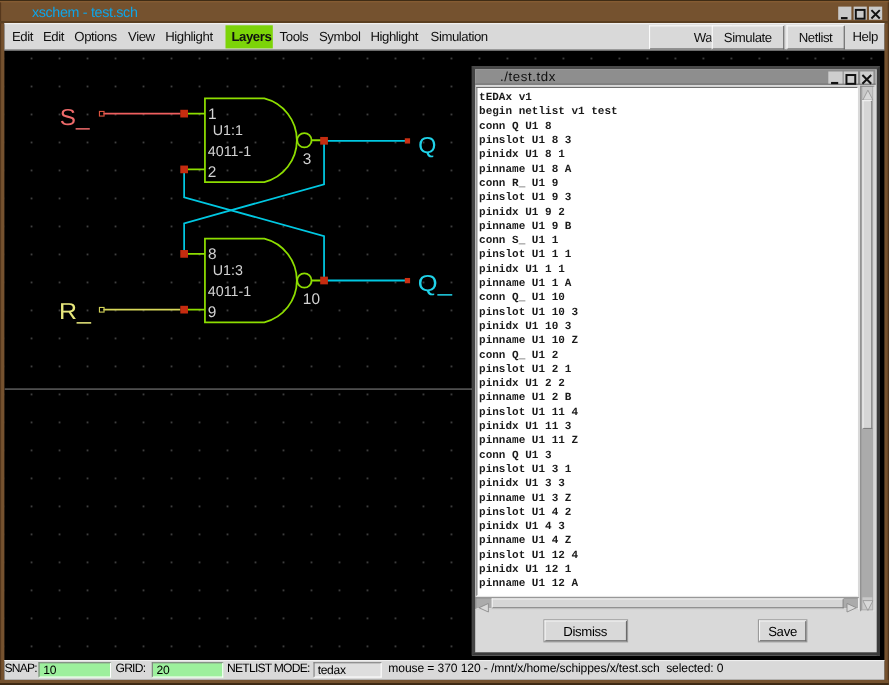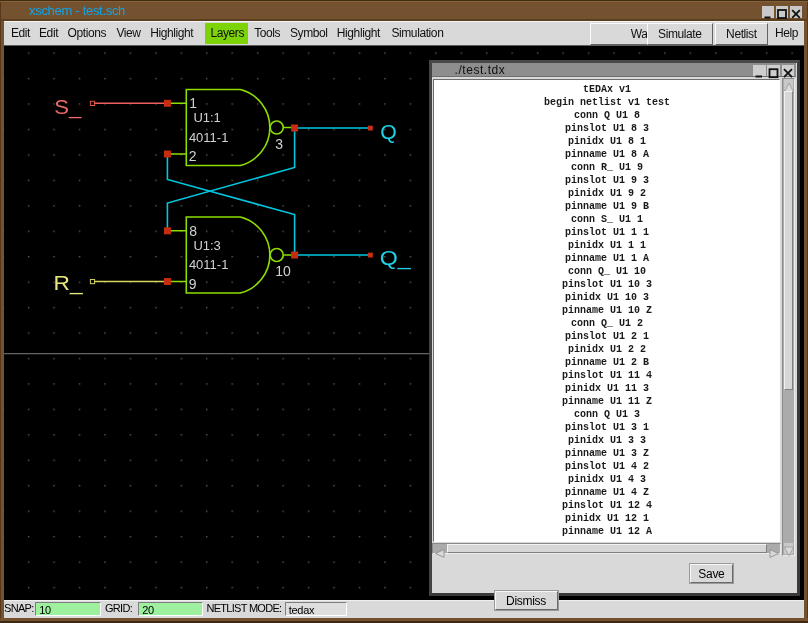--- a/index.html
+++ b/index.html
@@ -21,21 +21,21 @@
 
 #statusbar { left:4px; top:600px; width:800px; height:18px; background:#d9d9d9; border-top:1px solid #efefef; }
 .sl { position:absolute; top:1px; font-size:11px; letter-spacing:-0.7px; color:#000; }
 .entry { position:absolute; top:1px; height:14px; font-size:11px; letter-spacing:-0.3px; color:#000; border-top:1px solid #7e7e7e; border-left:1px solid #7e7e7e; border-bottom:1px solid #ffffff; border-right:1px solid #ffffff; padding:1px 0 0 3px; }
 
 #dialog { left:428.5px; top:59.5px; width:371px; height:536px; background:#d9d9d9; border:3.5px solid #3a3a3a; border-top-color:#4a4a4a; border-left-color:#444444; }
 #dtitle { position:absolute; left:0; top:0; width:364px; height:14px; background:#8e8e8e; border-bottom:1px solid #6f6f6f; }
 #dtitletext { position:absolute; left:23px; top:0.5px; font-size:12px; letter-spacing:0.55px; color:#101010; }
 .dbtn { position:absolute; top:2px; width:13px; height:11px; background:#cecece; }
 #dtext { position:absolute; left:1px; top:16px; width:347px; height:463px; background:#fff; border:1px solid; border-color:#6e6e6e #fdfdfd #fdfdfd #6e6e6e; overflow:hidden; }
-#dtext pre { margin:3px 0 0 2px; font-family:"Liberation Mono",monospace; font-weight:bold; font-size:10px; line-height:13px; color:#1a1a1a; letter-spacing:0;text-align:center; }
+#dtext pre { margin:3px 0 0 2px; font-family:"Liberation Mono",monospace; font-weight:bold; font-size:10px; line-height:13px; color:#1a1a1a; letter-spacing:0; }
 .sbtrough { position:absolute; background:#ababab; border:1px solid; border-color:#8a8a8a #ececec #ececec #8a8a8a; }
 .sbthumb { position:absolute; background:#d6d6d6; border:1px solid; border-color:#f2f2f2 #808080 #808080 #f2f2f2; }
 .sbarrow { position:absolute; }
 .dlgbtn { position:absolute; height:19px; background:#d9d9d9; border:1px solid; border-color:#f6f6f6 #6a6a6a #6a6a6a #f6f6f6; box-shadow:0 0 0 1px #9b9b9b; font-size:12px; letter-spacing:-0.3px; text-align:center; padding-top:2.5px; color:#000; }
 </style>
 </head>
 <body>
 <div id="win">
 
   <svg class="abs" id="canvas" style="left:4px; top:46px;" width="800" height="554" viewBox="0 0 800 554">
@@ -123,38 +123,39 @@
         <path d="M2.2,2.2 L9.8,9.8 M9.8,2.2 L2.2,9.8" stroke="#111" stroke-width="1.8"></path>
       </svg></div>
 
   <div class="abs" id="menubar">
     <div id="layersbox"></div>
     <span class="mi" style="left:6.9px;">Edit</span>
     <span class="mi" style="left:35px;">Edit</span>
     <span class="mi" style="left:63.6px;">Options</span>
     <span class="mi" style="left:112.4px;">View</span>
     <span class="mi" style="left:146.2px;">Highlight</span>
-    <span class="mi" style="left:206.4px;">Layers</span>
+    <span class="mi" style="left:206.4px;font-weight:bold;">Layers</span>
     <span class="mi" style="left:250.2px;text-align:right;">Tools</span>
     <span class="mi" style="left:286px;">Symbol</span>
     <span class="mi" style="left:332.8px;">Highlight</span>
     <span class="mi" style="left:387.4px;">Simulation</span>
     <div class="mbtn" style="left:586px; width:76px; padding-top:3px;text-align:right;">Waves</div>
     <div class="mbtn" style="left:643px; width:65.6px; padding-top:3px;">Simulate</div>
     <div class="mbtn" style="left:710.8px; width:53.2px; padding-top:3px;text-align:center;">Netlist</div>
     <span class="mi" style="left:771px;">Help</span>
   </div>
 
   <div class="abs" id="statusbar">
     <span class="sl" style="left:0px;">SNAP:</span>
     <div class="entry" style="left:31.3px; width:66px; background:#9df09d;">10</div>
     <span class="sl" style="left:101px;">GRID:</span>
     <div class="entry" style="left:134.3px; width:64.4px; background:#9df09d;">20</div>
     <span class="sl" style="left:202.4px;">NETLIST MODE:</span>
     <div class="entry" style="left:280.8px; width:62.4px; background:#dedede;">tedax</div>
+    <span class="sl" style="left:349px; white-space:pre; letter-spacing:-0.1px;">mouse = 370 120 - /mnt/x/home/schippes/x/test.sch  selected: 0</span>
   </div>
 
   <div class="abs" id="dialog">
     <div id="dtitle"></div>
     <div id="dtitletext">./test.tdx</div>
     <div class="dbtn" style="left:321px;"><svg width="13" height="11">
           <rect x="2.5" y="7.5" width="6.5" height="2" fill="#111"></rect>
         </svg></div>
     <div class="dbtn" style="left:335.5px;"><svg width="13" height="11">
           <rect x="2.5" y="1.2" width="8" height="8" fill="none" stroke="#111" stroke-width="1.8"></rect>
@@ -213,16 +214,16 @@
     <div class="sbtrough" style="left:0.5px; top:480px; width:349px; height:11.5px;">
       <div class="sbarrow" style="left:0.5px; top:0.5px; width:12px; height:8.5px;"><svg width="12" height="9">
             <path d="M1.5,4.5 L10,0.6 L10,8.4 Z" fill="#d9d9d9" stroke="#8a8a8a" stroke-width="0.8"></path>
           </svg></div>
       <div class="sbthumb" style="left:13.5px; top:0.5px; width:320px; height:8.5px;"></div>
       <div class="sbarrow" style="left:334.5px; top:0.5px; width:12px; height:8.5px;"><svg width="12" height="9">
             <path d="M10.5,4.5 L2,0.6 L2,8.4 Z" fill="#d9d9d9" stroke="#8a8a8a" stroke-width="0.8"></path>
           </svg></div>
     </div>
 
-    <div class="dlgbtn" style="left:63px; top:501px; width:63px;margin-top:27px;">Dismiss</div>
+    <div class="dlgbtn" style="left:63px; top:501px; width:75px;">Dismiss</div>
     <div class="dlgbtn" style="left:258.4px; top:501px; width:43px;">Save</div>
   </div>
 </div>
 
 </body></html>

